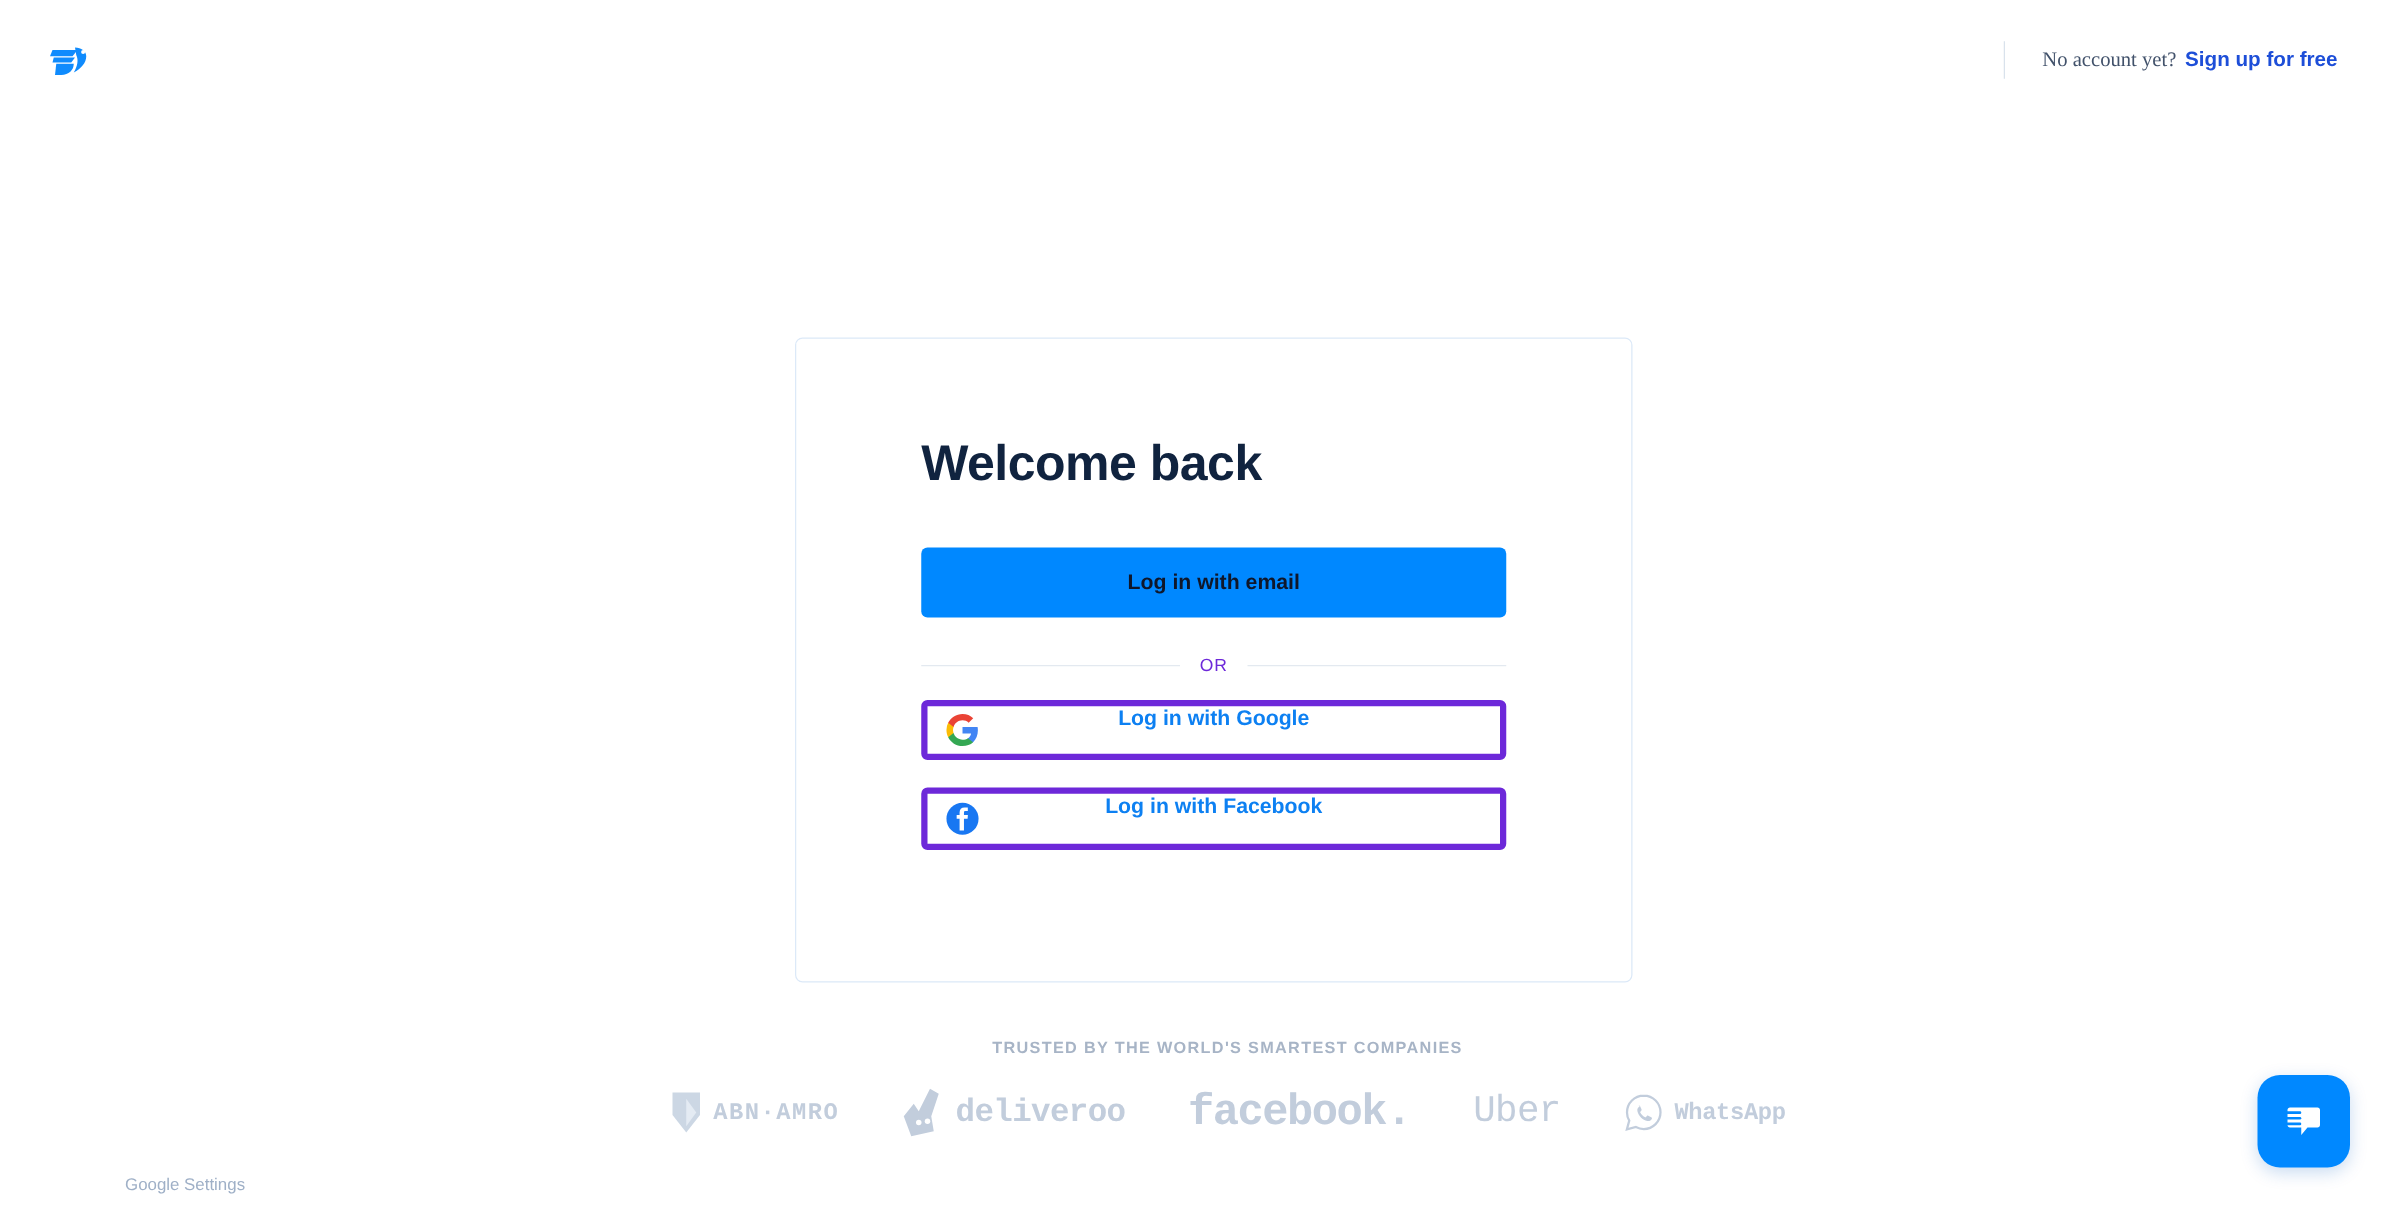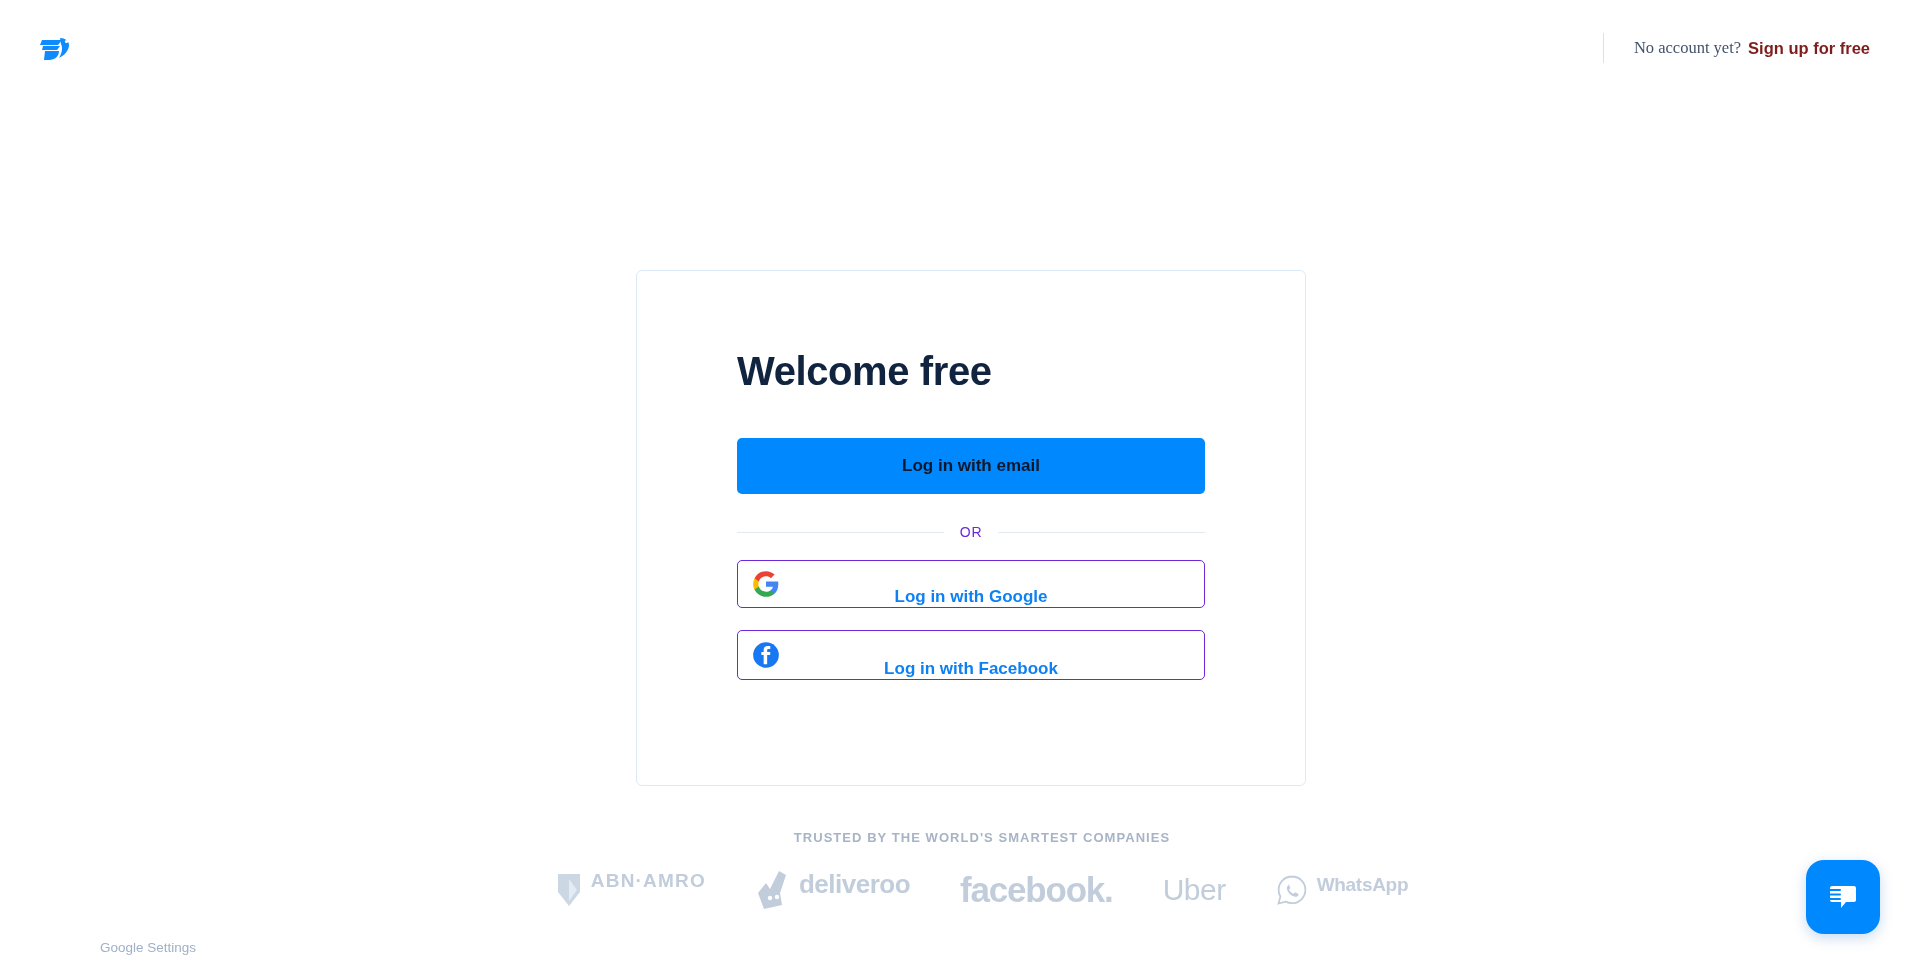--- a/index.html
+++ b/index.html
@@ -78,21 +78,21 @@
   }
 
   .no-account {
     font-size: 16.5px;
     color: #42526b;
     white-space: nowrap;
     font-family: Liberation Serif, serif;
   }
   .signup-link {
     font-size: 16.5px;
-    color: #7f1d1d;
+    color: #1d4ed8;
     font-weight: bold;
     text-decoration: none;
     margin-left: 7px;
     white-space: nowrap;
   }
 
   
   .card {
     position: absolute;
     left: 636px;
@@ -147,26 +147,26 @@
     color: #6d28d9;
     letter-spacing: 0.8px;
     font-weight: normal;
   }
 
   .btn-social {
     margin-top: 20px;
     width: 100%;
     height: 48px;
     background: #ffffff;
-    border: 1px solid #6d28d9;
+    border: 5px solid #6d28d9;
     border-radius: 5px;
     cursor: pointer;
     position: relative;
     display: flex;
-    align-items: flex-end;
+    align-items: flex-start;
     justify-content: center;
     font-family: "Liberation Sans", sans-serif;
   }
   .btn-social .social-icon {
     position: absolute;
     left: 14px;
     top: 50%;
     transform: translateY(-50%);
     width: 28px;
     height: 28px;
@@ -196,23 +196,24 @@
   }
   .logo-row {
     margin-top: 24px;
     display: flex;
     align-items: center;
     justify-content: center;
     gap: 50px;
   }
   .logo-item {
     display: flex;
-    align-items: flex-start;
+    align-items: center;
     gap: 9px;
     color: #c2cddc;
+    font-family: Liberation Mono, monospace;
   }
   .logo-item svg { display: block; }
   .logo-text {
     font-size: 19px;
     font-weight: bold;
     color: #c2cddc;
     letter-spacing: 0.5px;
   }
   .logo-text.abn { font-size: 19px; letter-spacing: 1.2px; }
   .logo-text.deliveroo { font-size: 26px; letter-spacing: -0.5px; }
@@ -272,21 +273,21 @@
 
     <div class="header-divider"></div>
 
     <span class="no-account">No account yet?</span>
     <a class="signup-link" href="#">Sign up for free</a>
   </div>
 </div>
 
 <div class="card">
 
-  <h1 class="card-title">Welcome free</h1>
+  <h1 class="card-title">Welcome back</h1>
 
   <button class="btn-email">Log in with email</button>
 
   <div class="or-row">
     <span class="or-line"></span>
     <span class="or-text">OR</span>
     <span class="or-line"></span>
   </div>
 
   <button class="btn-social btn-google">

